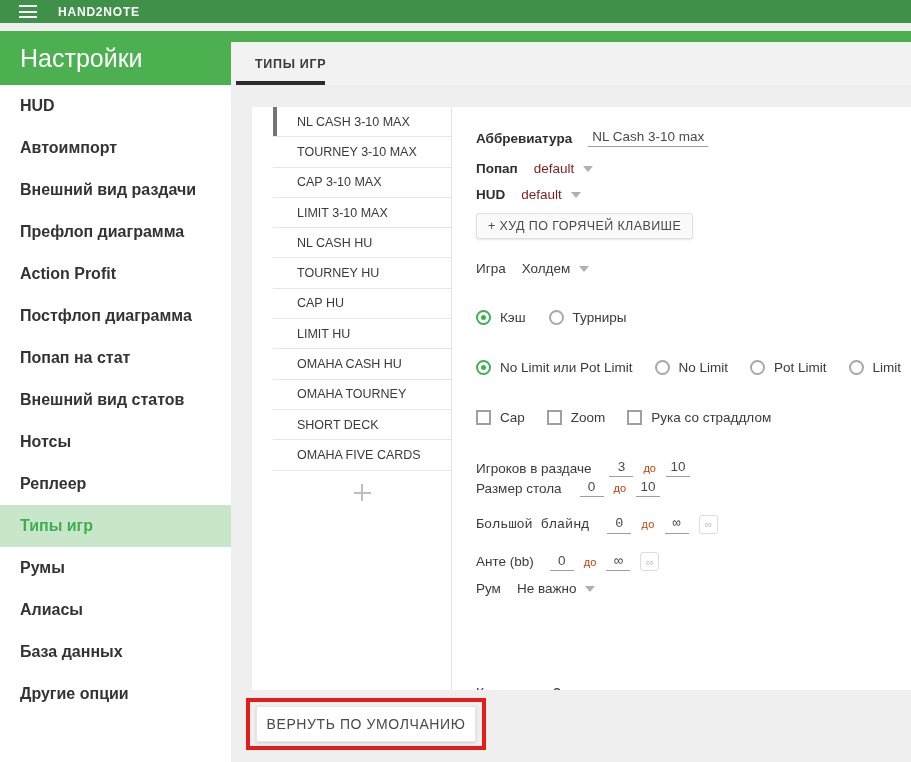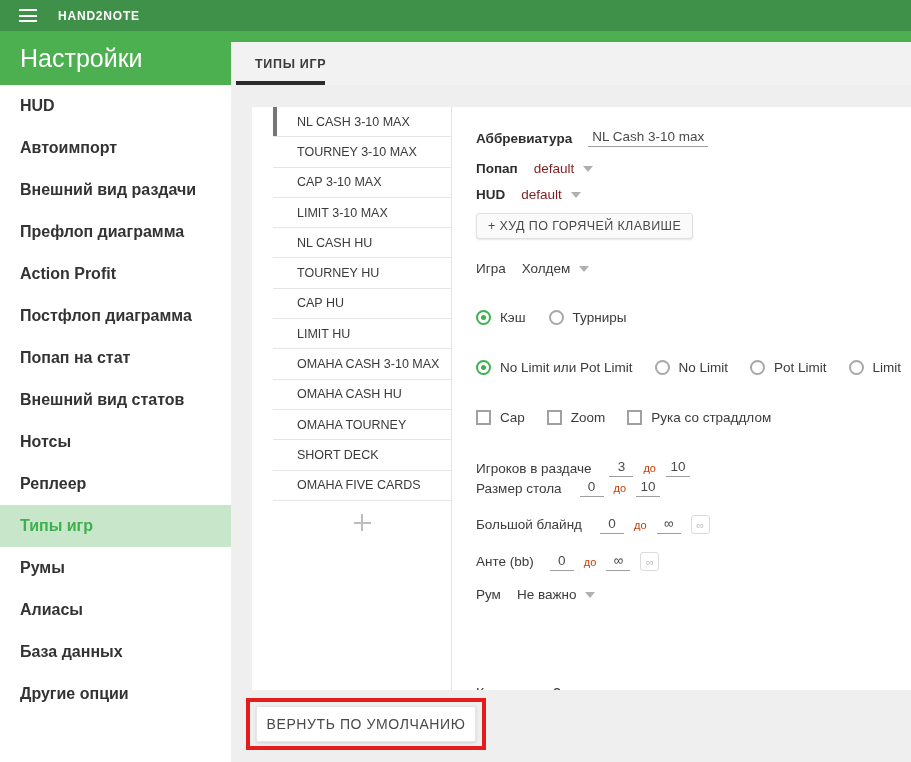--- a/index.html
+++ b/index.html
@@ -6,21 +6,21 @@
   html, body {
     width: 911px; height: 762px;
     font-family: "Liberation Sans", sans-serif;
     background: #efefef;
     overflow: hidden;
   }
   #app { position: relative; width: 911px; height: 762px; background: #efefef; }
 
   
   .topbar {
-    position: absolute; left: 0; top: 0; width: 911px; height: 31px;
+    position: absolute; left: 0; top: 0; width: 911px; height: 23px;
     background: #3f9149;
     display: flex; align-items: center;
   }
   .hamburger {
     width: 18px; height: 13px; margin-left: 19px;
     display: flex; flex-direction: column; justify-content: space-between;
     cursor: pointer;
   }
   .hamburger span { display: block; height: 2px; width: 18px; background: #ffffff; }
   .app-title {
@@ -299,23 +299,20 @@
           <div class="gt-item">
             <span>TOURNEY HU</span>
           </div>
           <div class="gt-item">
             <span>CAP HU</span>
           </div>
           <div class="gt-item">
             <span>LIMIT HU</span>
           </div>
           <div class="gt-item">
-            <span>OMAHA CASH 3-10 MAX</span>
-          </div>
-          <div class="gt-item">
             <span>OMAHA CASH HU</span>
           </div>
           <div class="gt-item">
             <span>OMAHA TOURNEY</span>
           </div>
           <div class="gt-item">
             <span>SHORT DECK</span>
           </div>
           <div class="gt-item">
             <span>OMAHA FIVE CARDS</span>
@@ -412,29 +409,29 @@
           <span class="underline-input" style="margin-left:10px;">10</span>
         </div>
 
         <div class="row" style="margin-bottom:18px;">
           <span class="lbl">Размер стола</span>
           <span class="underline-input" style="margin-left:18px;">0</span>
           <span class="lbl-gray" style="margin-left:10px;">до</span>
           <span class="underline-input" style="margin-left:10px;">10</span>
         </div>
 
-        <div class="row" style="margin-bottom:18px;">
+        <div class="row" style="margin-bottom:18px;font-family:Liberation Mono, monospace;">
           <span class="lbl">Большой блайнд</span>
           <span class="underline-input" style="margin-left:18px;">0</span>
           <span class="lbl-gray" style="margin-left:10px;">до</span>
           <span class="underline-input" style="margin-left:10px;">∞</span>
           <span class="inf-btn" style="margin-left:10px;">∞</span>
         </div>
 
-        <div class="row" style="margin-bottom:16px;">
+        <div class="row" style="margin-bottom:10px;">
           <span class="lbl">Анте (bb)</span>
           <span class="underline-input" style="margin-left:16px;">0</span>
           <span class="lbl-gray" style="margin-left:10px;">до</span>
           <span class="underline-input" style="margin-left:10px;">∞</span>
           <span class="inf-btn" style="margin-left:10px;">∞</span>
         </div>
 
         <div class="row" style="margin-bottom:18px;">
           <span class="lbl">Рум</span>
           <span class="dd" style="margin-left:16px;">

